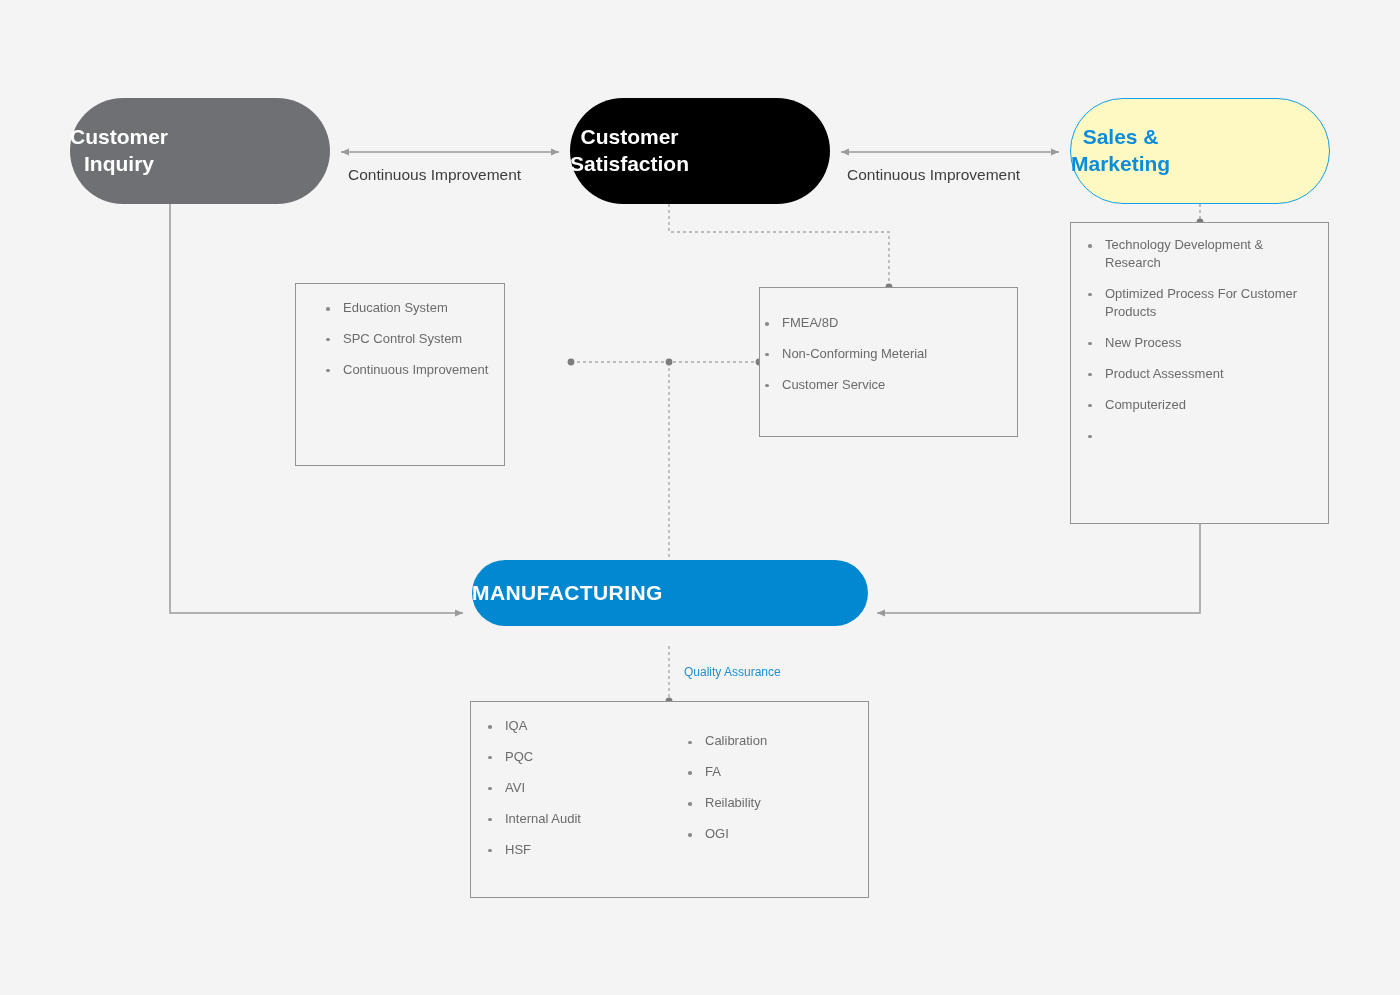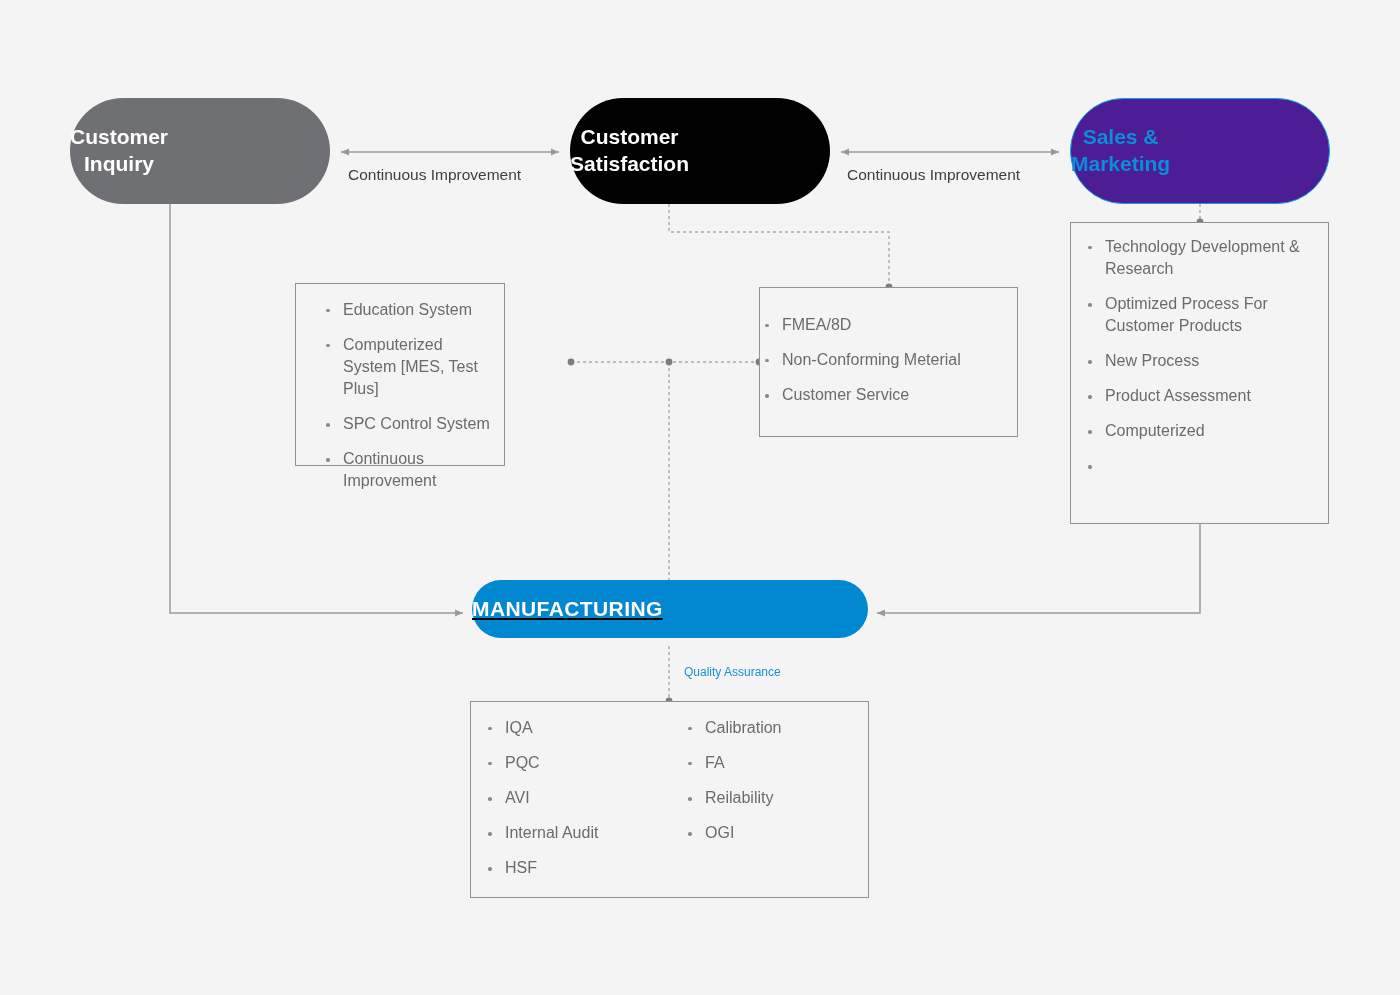--- a/index.html
+++ b/index.html
@@ -73,36 +73,35 @@
   #node-customer-satisfaction .node-label {
     color: #ffffff;
     font-size: 21px;
   }
 
   #node-sales-marketing {
     left: 1070px;
     top: 98px;
     width: 260px;
     height: 106px;
-    background: #4c1d95;
+    background: #fef9c3;
     border: 1.6px solid #13a0e8;
   }
   #node-sales-marketing .node-label {
     color: #0b8ddc;
     font-size: 21px;
   }
 
   #node-manufacturing {
     left: 472px;
-    top: 580px;
+    top: 560px;
     width: 396px;
-    height: 58px;
+    height: 66px;
     background: #0288d1;
     border-radius: 33px;
-    text-decoration: underline;
   }
   #node-manufacturing .node-label {
     color: #ffffff;
     font-size: 21px;
     letter-spacing: 0.4px;
   }
 
   
   .list-box {
     position: absolute;
@@ -111,21 +110,21 @@
     background: #f4f4f4;
   }
   .list-box ul {
     list-style: none;
     margin: 0;
     padding: 0;
   }
   .list-box li {
     position: relative;
     color: #6b6b6b;
-    font-size: 16px;
+    font-size: 13px;
     line-height: 1.38;
     padding-left: 18px;
     margin: 0 0 13px 0;
   }
   .list-box li:last-child {
     margin-bottom: 0;
   }
   .list-box li .bullet-dot {
     position: absolute;
     left: 1px;
@@ -162,20 +161,21 @@
 
   #box-quality-assurance {
     left: 470px;
     top: 701px;
     width: 399px;
     height: 197px;
     padding: 15px 14px 0 16px;
   }
   #box-quality-assurance .qa-columns {
     display: flex;
+    align-items: center;
   }
   #box-quality-assurance .qa-col {
     flex: 0 0 200px;
   }
 
   
   .edge-label {
     position: absolute;
     font-size: 15.5px;
     color: #3d3d3d;
@@ -263,21 +263,20 @@
 
   <div class="edge-label" id="label-ci-left">Continuous Improvement</div>
 
   <div class="edge-label" id="label-ci-right">Continuous Improvement</div>
 
   <div class="edge-label" id="label-quality-assurance">Quality Assurance</div>
 
   <div class="list-box" id="box-systems">
     <ul>
         <li><span class="bullet-dot"></span><span>Education System</span></li>
-        <li><span class="bullet-dot"></span><span>Computerized System [MES, Test Plus]</span></li>
         <li><span class="bullet-dot"></span><span>SPC Control System</span></li>
         <li><span class="bullet-dot"></span><span>Continuous Improvement</span></li>
       </ul>
   </div>
 
   <div class="list-box" id="box-quality-response">
     <ul>
         <li><span class="bullet-dot"></span><span>FMEA/8D</span></li>
         <li><span class="bullet-dot"></span><span>Non-Conforming Meterial</span></li>
         <li><span class="bullet-dot"></span><span>Customer Service</span></li>

